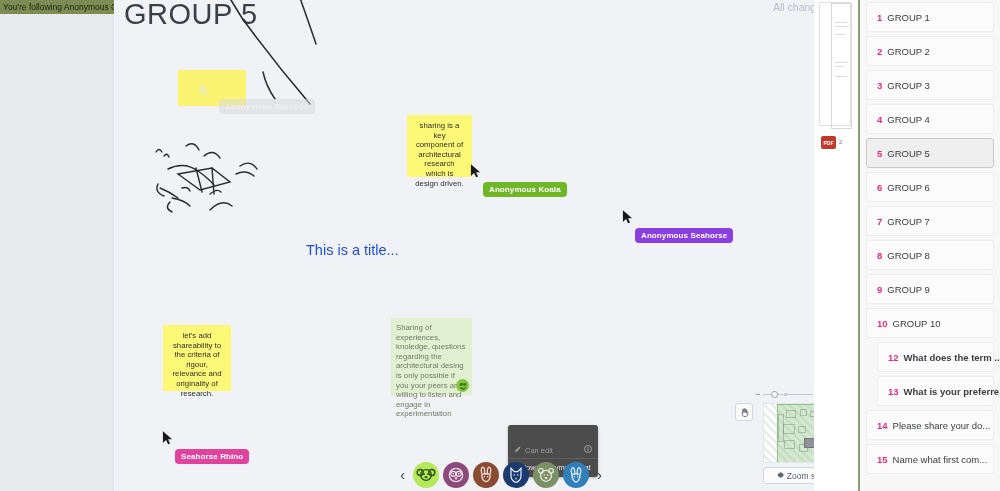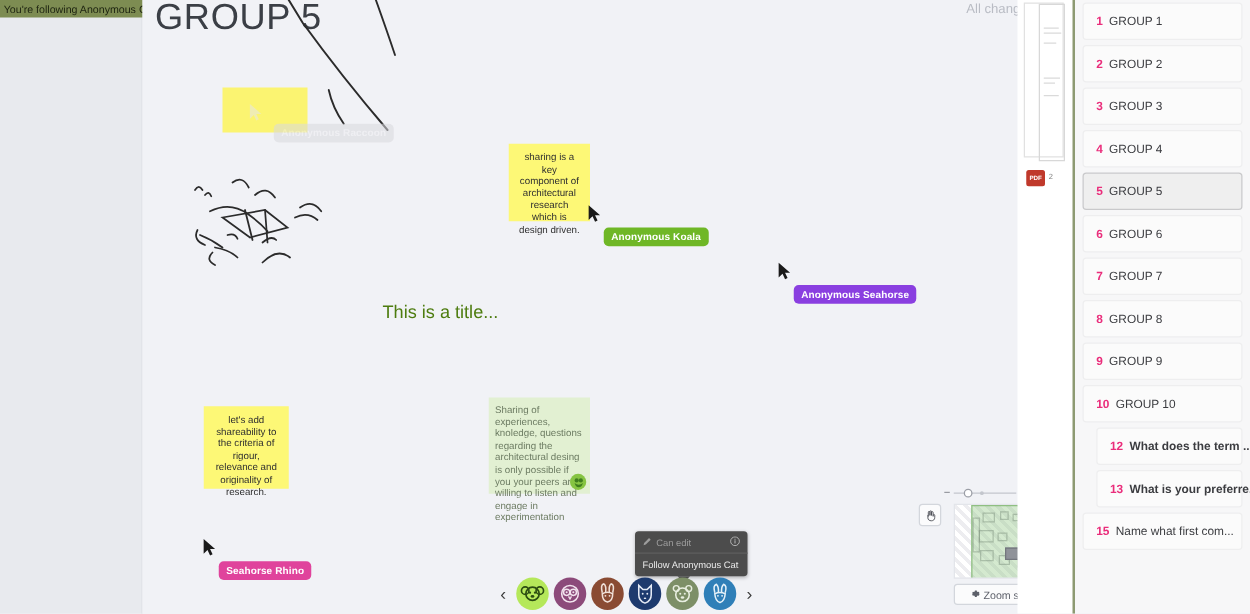--- a/index.html
+++ b/index.html
@@ -42,21 +42,21 @@
   .sticky { position: absolute; font-size: 7.8px; line-height: 9.6px; color: #2f2f2f; }
   .sticky.yellow { background: #fdf876; }
   .sticky.yellow-blank { background: #fbf471; }
   .sticky.green { background: #e2f0d2; color: #6d7c63; text-align: left; padding: 5px 5px 4px 5px; }
   .sticky.note-pad { padding: 6px 7px; text-align: center; }
 
   .plain-text {
     position: absolute; font-size: 7.6px; line-height: 10px; color: #4a4e57;
   }
   #canvas-title {
-    position: absolute; font-size: 14.5px; color: #4d7c0f; white-space: nowrap;
+    position: absolute; font-size: 14.5px; color: #1d4ed8; white-space: nowrap;
   }
 
   .sticky-avatar {
     position: absolute; right: 3px; bottom: 3px; width: 13px; height: 13px;
     border-radius: 50%; background: #86c442;
     display: flex; align-items: center; justify-content: center;
   }
   .sticky-avatar svg { width: 10px; height: 10px; }
 
   
@@ -69,21 +69,21 @@
   }
 
   
   #perm-tooltip {
     position: absolute; left: 508px; top: 425px; width: 90px;
     background: #4c4c4c; border-radius: 3px; color: #e7e7e7;
     font-size: 7.5px; overflow: visible; box-shadow: 0 1px 3px rgba(0,0,0,.25);
   }
   #perm-row {
     display: flex; align-items: center; gap: 4px;
-    padding: 4px 6px 3px 6px; color: #9d9d9d;
+    padding: 4px 6px 3px 6px; color: #9d9d9d; margin-top: 16px;
   }
   #perm-row .spacer { flex: 1; }
   #perm-follow {
     border-top: 1px solid #5e5e5e; padding: 4px 6px 5px 6px;
     color: #e9e9e9;
   }
   #perm-tail {
     position: absolute; left: 34px; bottom: -5px;
     width: 0; height: 0; border-left: 5px solid transparent;
     border-right: 5px solid transparent; border-top: 5px solid #4c4c4c;
@@ -465,16 +465,20 @@
     </div>
     <div class="side-item indent">
       <span class="side-num">12</span>
       <span class="side-label">What does the term ...</span>
     </div>
     <div class="side-item indent">
       <span class="side-num">13</span>
       <span class="side-label">What is your preferre...</span>
     </div>
     <div class="side-item">
+      <span class="side-num">14</span>
+      <span class="side-label">Please share your do...</span>
+    </div>
+    <div class="side-item">
       <span class="side-num">15</span>
       <span class="side-label">Name what first com...</span>
     </div>
   </div>
 
 </body></html>

